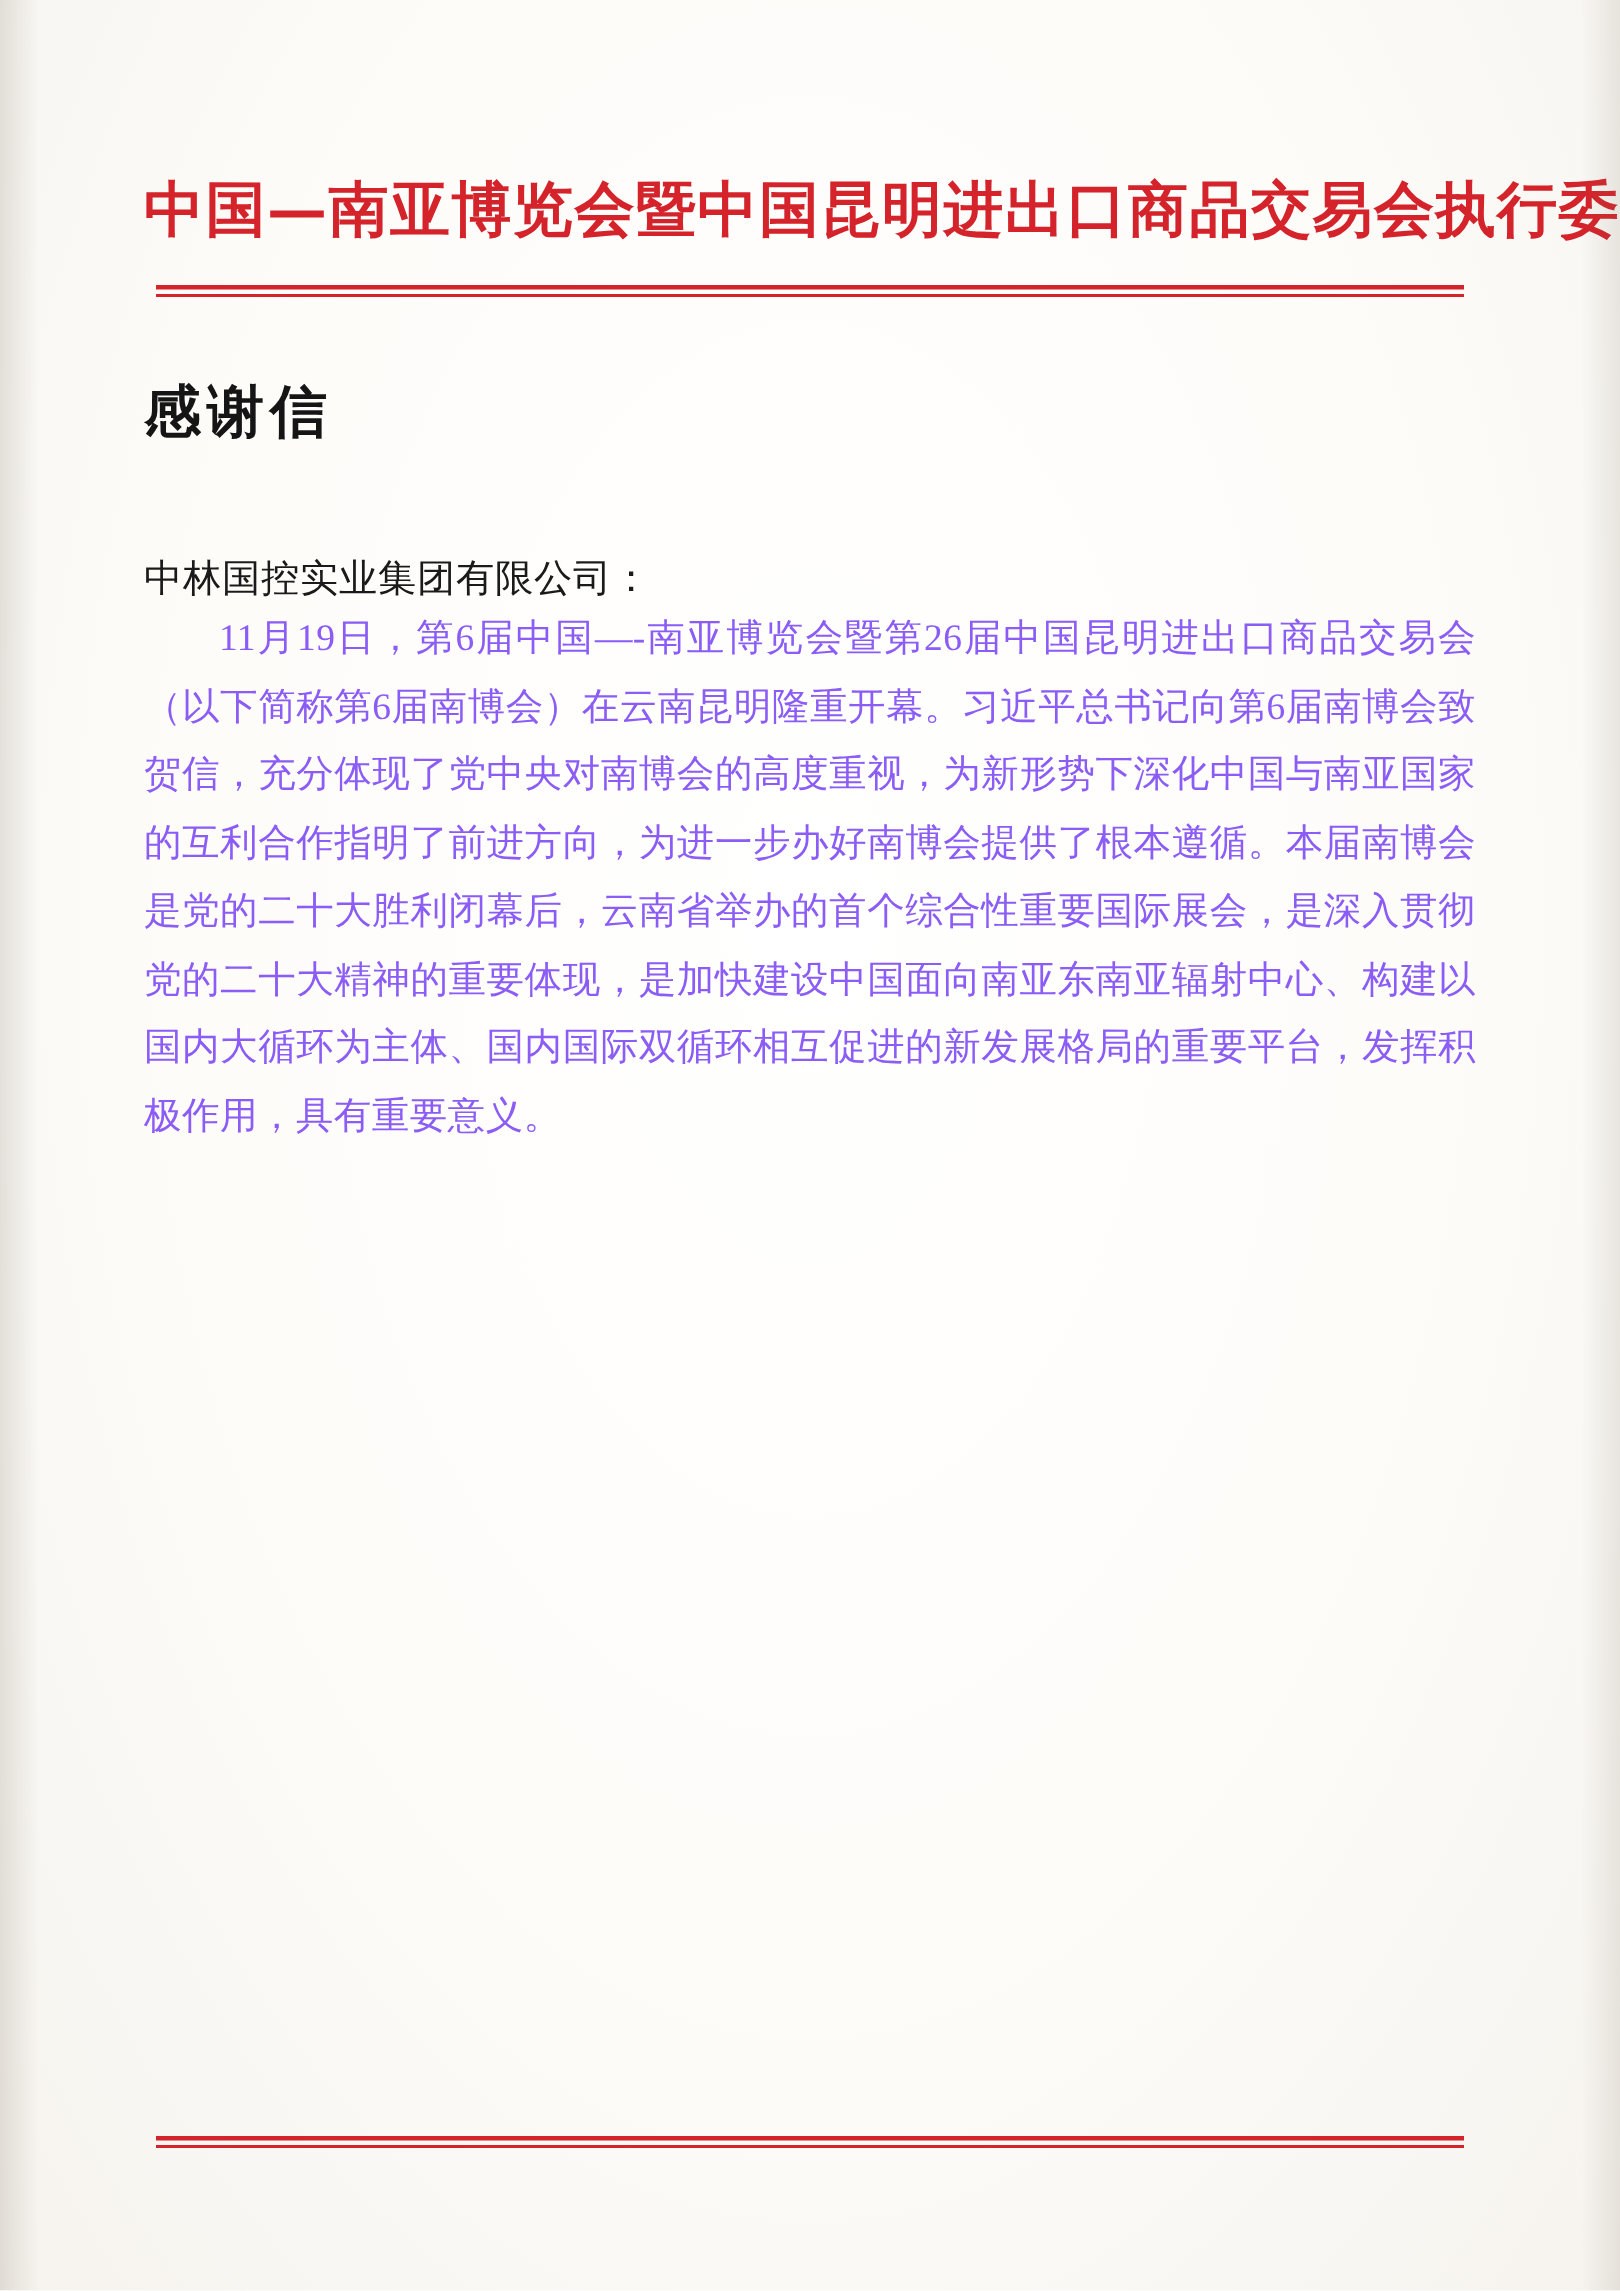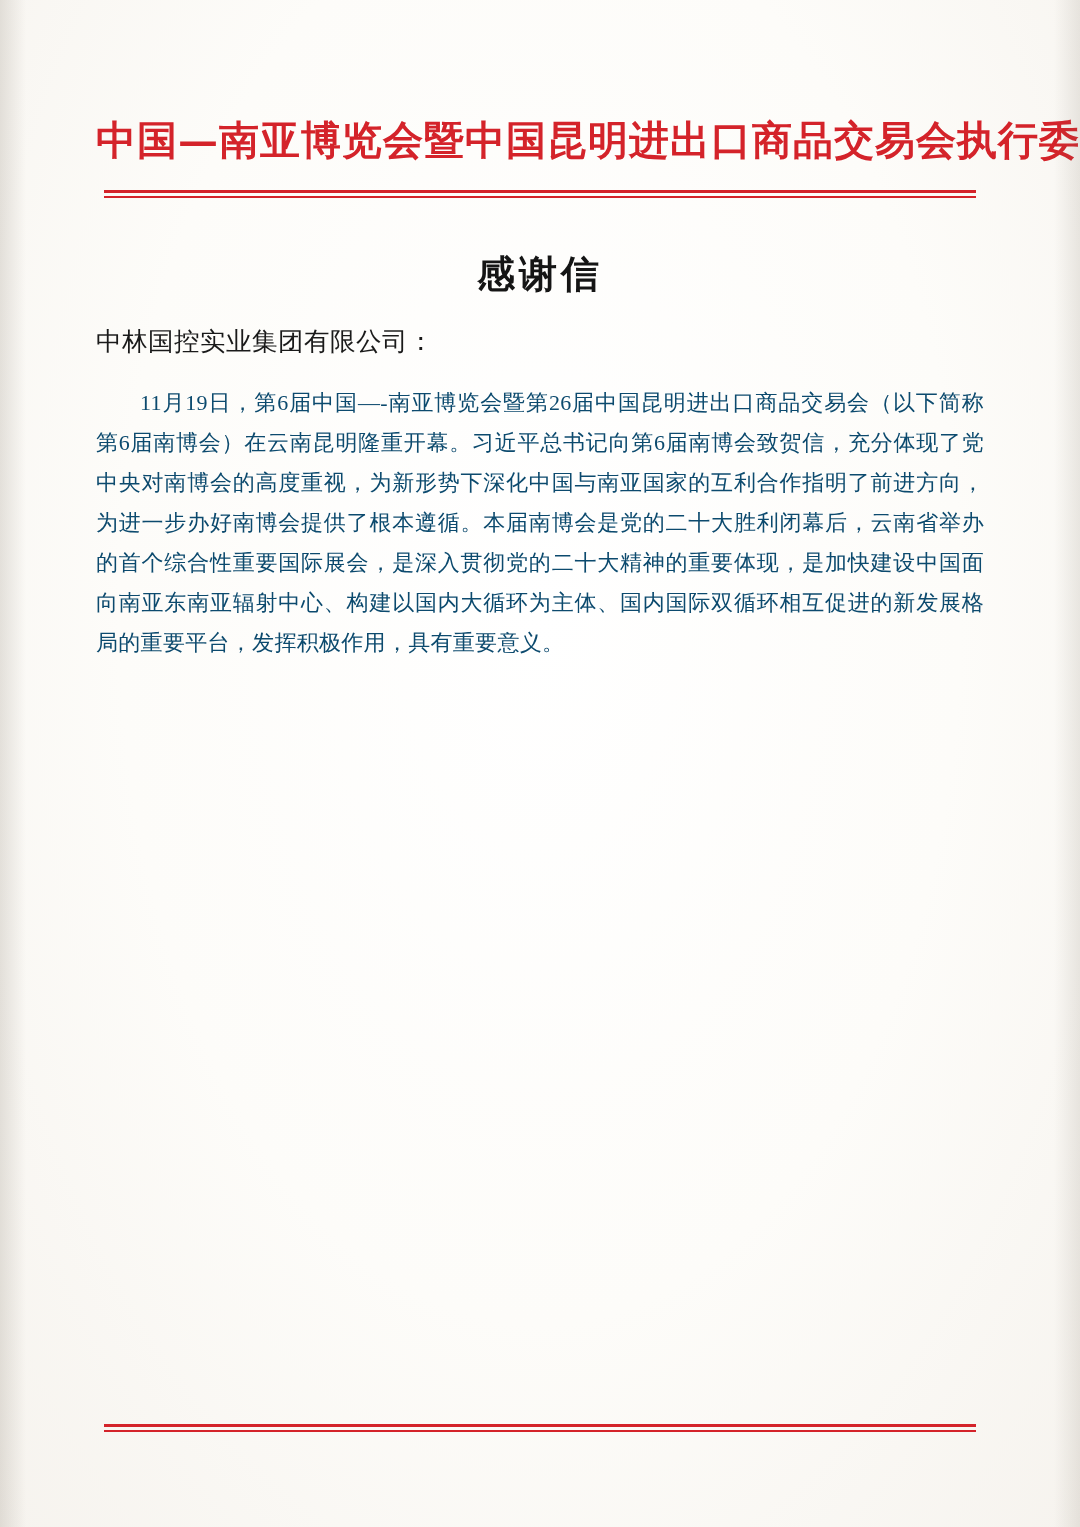--- a/index.html
+++ b/index.html
@@ -53,40 +53,40 @@
   }
   .rule-top::after {
     content: "";
     position: absolute;
     left: 8px; right: 8px; top: 6px;
     height: 1.5px;
     background: #d4232a;
   }
   .doc-title {
     margin-top: 52px;
-    text-align: center;
+    text-align: left;
     font-size: 38px;
     font-weight: bold;
     letter-spacing: 4px;
     font-family: Liberation Mono, monospace;
     color: #151515;
   }
   .salutation {
-    margin-top: 24px;
+    margin-top: 68px;
     font-size: 25.5px;
     letter-spacing: 0.5px;
     color: #1a1a1a;
   }
   .body-text {
-    margin-top: 24px;
-    font-size: 22px;
+    margin-top: 0;
+    font-size: 25px;
     line-height: 1.82;
     text-align: justify;
     text-justify: inter-ideograph;
-    color: #0c4a6e;
+    color: #8b5cf6;
     letter-spacing: 0.3px;
   }
   .body-text p {
     margin: 0;
     text-indent: 2em;
   }
   .rule-bottom {
     position: absolute;
     left: 96px;
     right: 96px;

